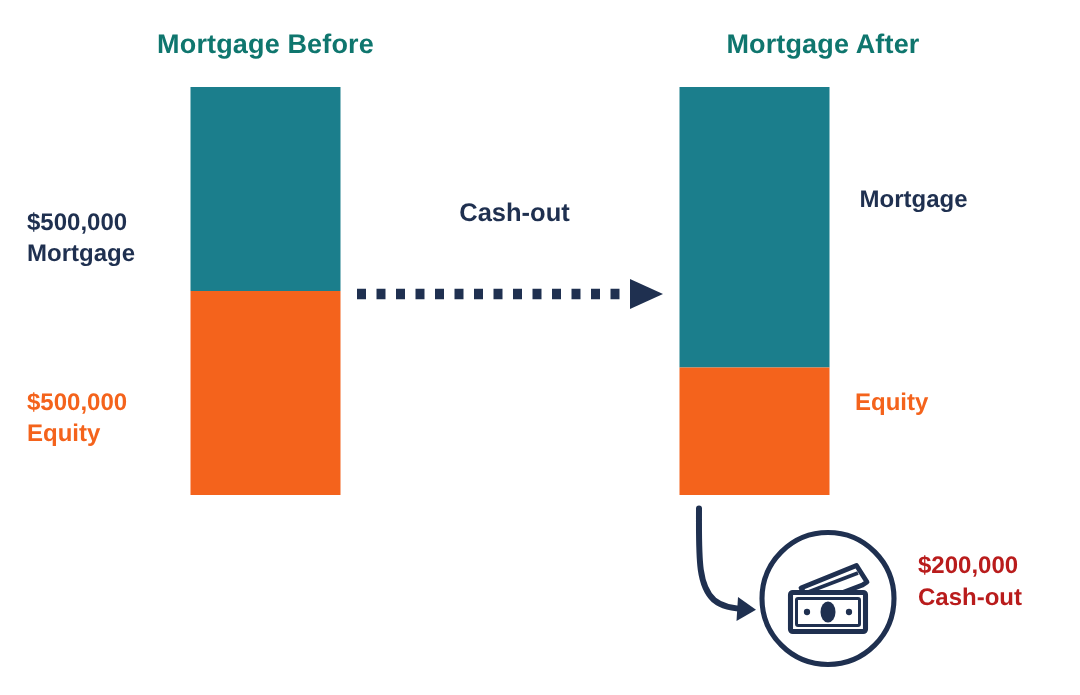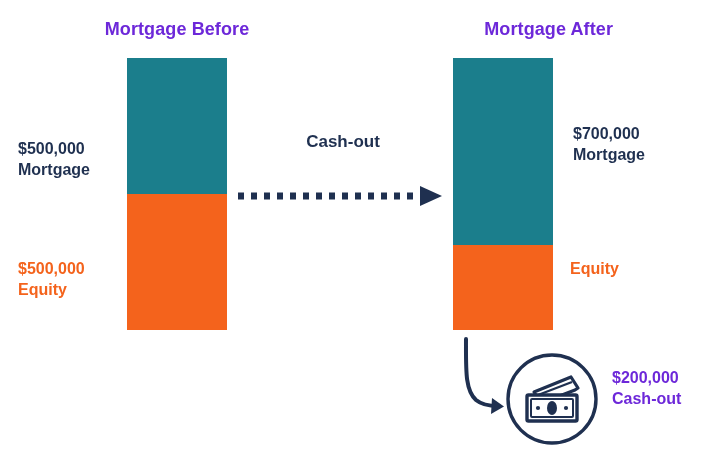--- a/index.html
+++ b/index.html
@@ -20,21 +20,21 @@
     left: 0; top: 0;
     width: 720px;
     height: 463px;
   }
 
   
   .heading {
     position: absolute;
     font-size: 18px;
     font-weight: bold;
-    color: #6d28d9;
+    color: #0f766e;
     letter-spacing: 0.1px;
     white-space: nowrap;
     text-align: center;
   }
   #heading-before { left: 67px;  top: 19px; width: 220px; }
   #heading-after  { left: 393px; top: 19px; width: 220px; text-align: right; }
 
   
   .bar {
     position: absolute;
@@ -109,21 +109,21 @@
     width: 94px;
     height: 94px;
   }
   #label-cashout {
     position: absolute;
     left: 612px;
     top: 367px;
     width: 106px;
     font-size: 16px;
     font-weight: bold;
-    color: #6d28d9;
+    color: #b91c1c;
     line-height: 1.32;
     text-align: left;
     white-space: nowrap;
   }
   #label-cashout span { display: block; }
 </style>
 </head>
 <body>
 
 <div class="stage">
@@ -146,21 +146,20 @@
     <span class="amount">$500,000</span>
     <span class="kind">Mortgage</span>
   </div>
 
   <div class="vlabel orange align-left" id="label-before-equity">
     <span class="amount">$500,000</span>
     <span class="kind">Equity</span>
   </div>
 
   <div class="vlabel navy" id="label-after-mortgage">
-    <span class="amount">$700,000</span>
     <span class="kind">Mortgage</span>
   </div>
 
   <div class="vlabel orange" id="label-after-equity">
     <span class="kind">Equity</span>
   </div>
 
   <div id="arrow-caption">
     <span>Cash-out</span>
   </div>

